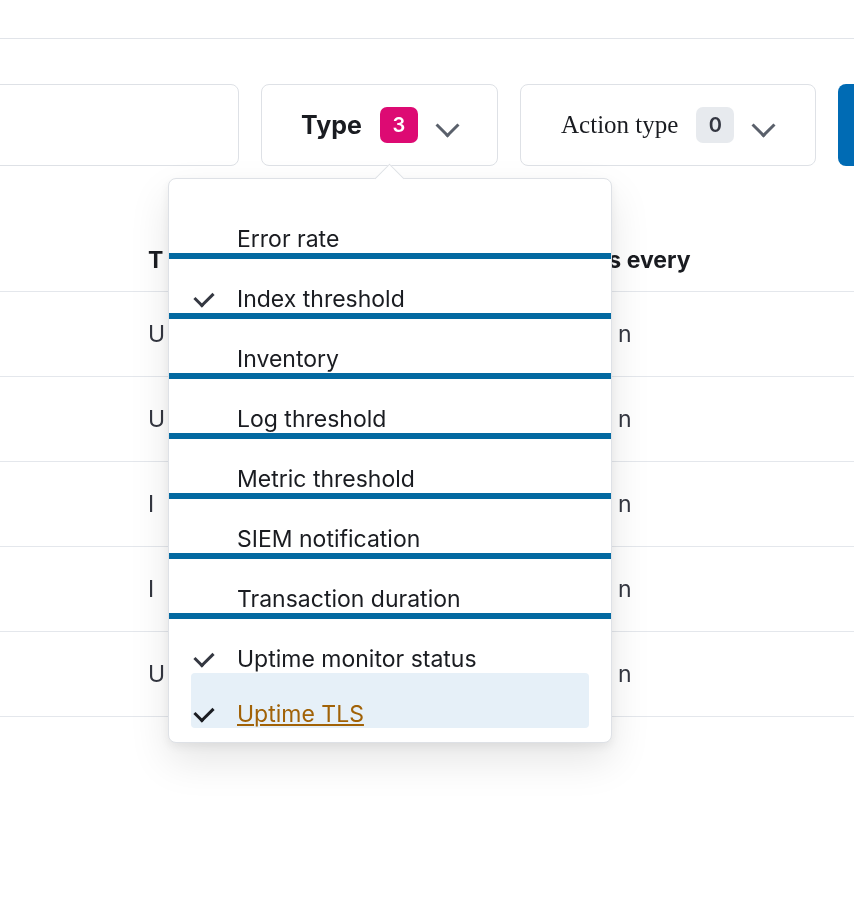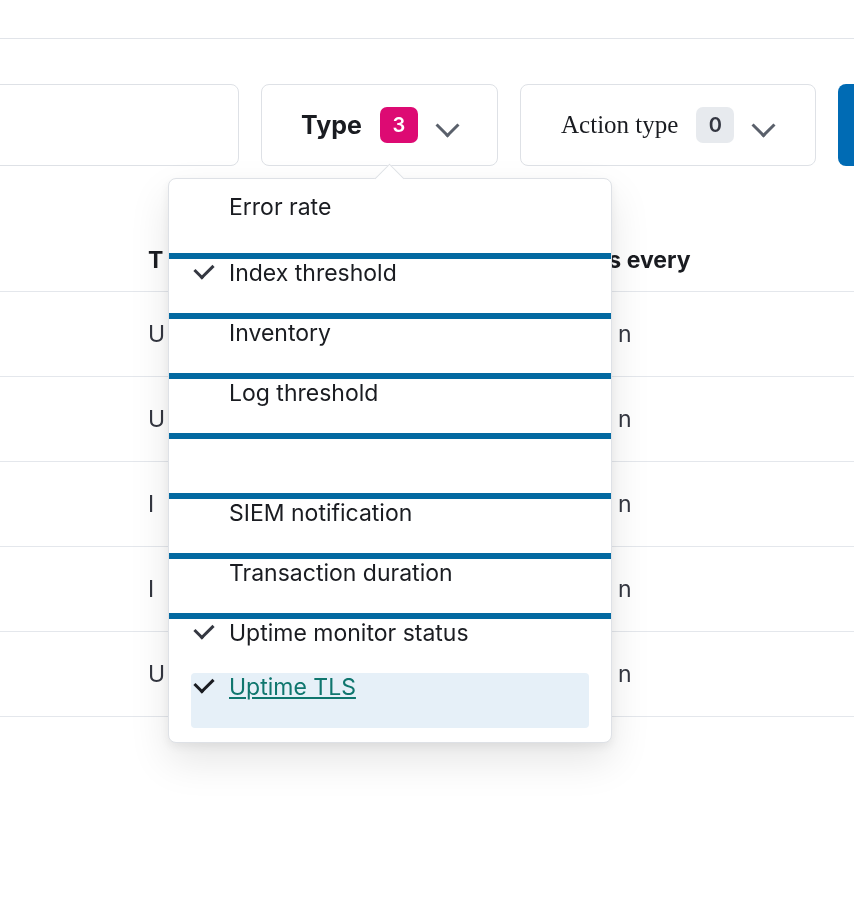--- a/index.html
+++ b/index.html
@@ -135,24 +135,24 @@
       position:absolute;
       top:-11px; left:210px;
       width:20px; height:20px;
       background:#fff;
       border-left:1px solid #DEE1E6;
       border-top:1px solid #DEE1E6;
       transform:rotate(45deg);
     }
     .opt {
       display:flex;
-      align-items:flex-start;
+      align-items:flex-end;
       height:60px;
       padding:0 22px 0 22px;
-      gap:12px;
+      gap:20px;
       font-size:23px;
       color:#1A1C21;
       cursor:pointer;
     }
     .opt + .opt { border-top:6px solid #0369a1; }
     .opt .tick {
       width:26px; height:26px; position:relative; flex:0 0 26px;
     }
     .opt.selected .tick::before {
       content:""; position:absolute; left:4px; top:4px;
@@ -165,21 +165,21 @@
       background:#E6F0F8;
       margin:0 22px;
       padding-left:0; padding-right:0;
       border-top:none;
       border-radius:4px;
       height:55px;
     }
     .opt.highlight .tick { margin-left:0; }
     .opt.highlight .tick::before { border-color:#1A1C21; }
     .opt.highlight .optlabel {
-      color:#0f766e;
+      color:#a16207;
       text-decoration:underline;
     }
   </style>
 </head>
 <body>
 
 <div class="header-border"></div>
 
 <div class="filterbar">
   <div class="pill partial-left"></div>
@@ -239,20 +239,21 @@
   <div class="opt">
     <span class="tick"></span>
     <span class="optlabel">Inventory</span>
   </div>
   <div class="opt">
     <span class="tick"></span>
     <span class="optlabel">Log threshold</span>
   </div>
   <div class="opt">
     <span class="tick"></span>
+    <span class="optlabel">Metric threshold</span>
   </div>
   <div class="opt">
     <span class="tick"></span>
     <span class="optlabel">SIEM notification</span>
   </div>
   <div class="opt">
     <span class="tick"></span>
     <span class="optlabel">Transaction duration</span>
   </div>
   <div class="opt selected">

